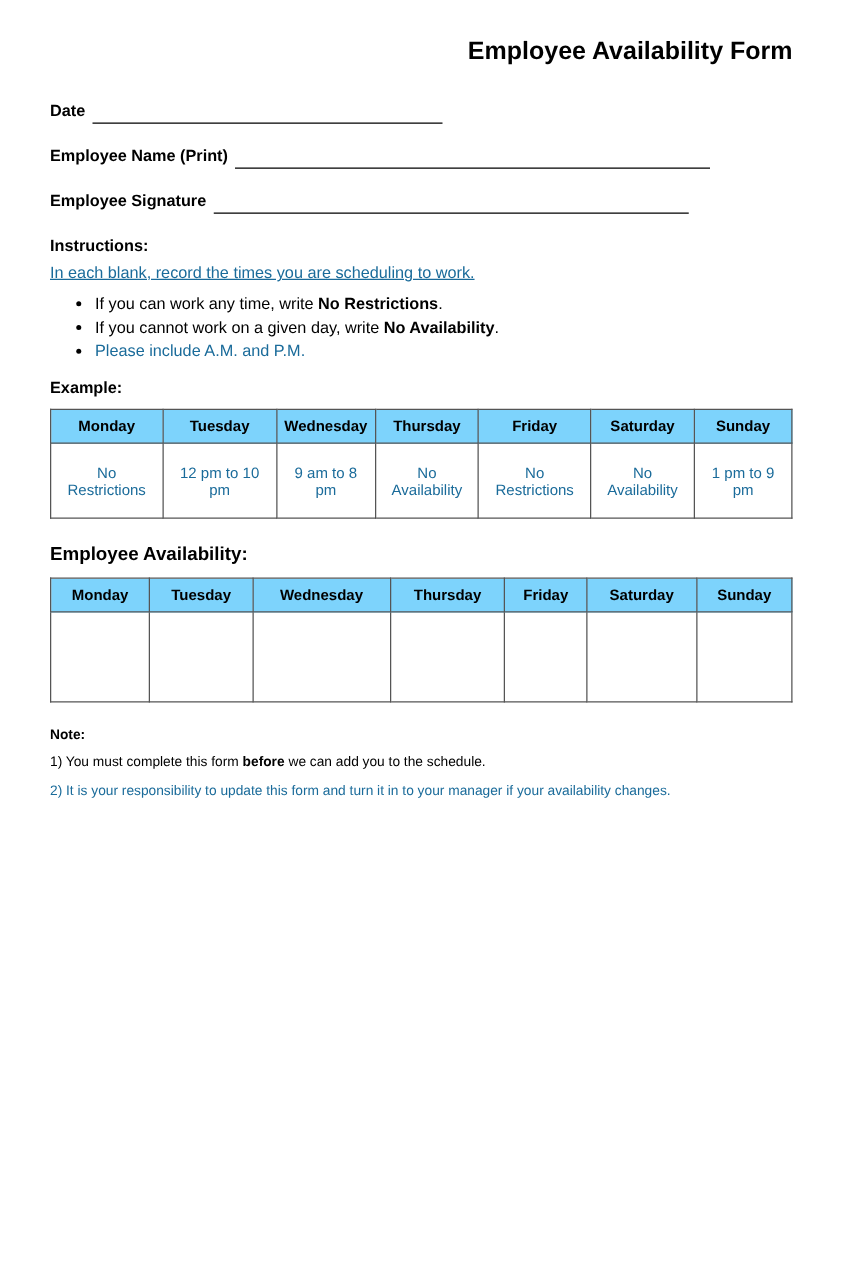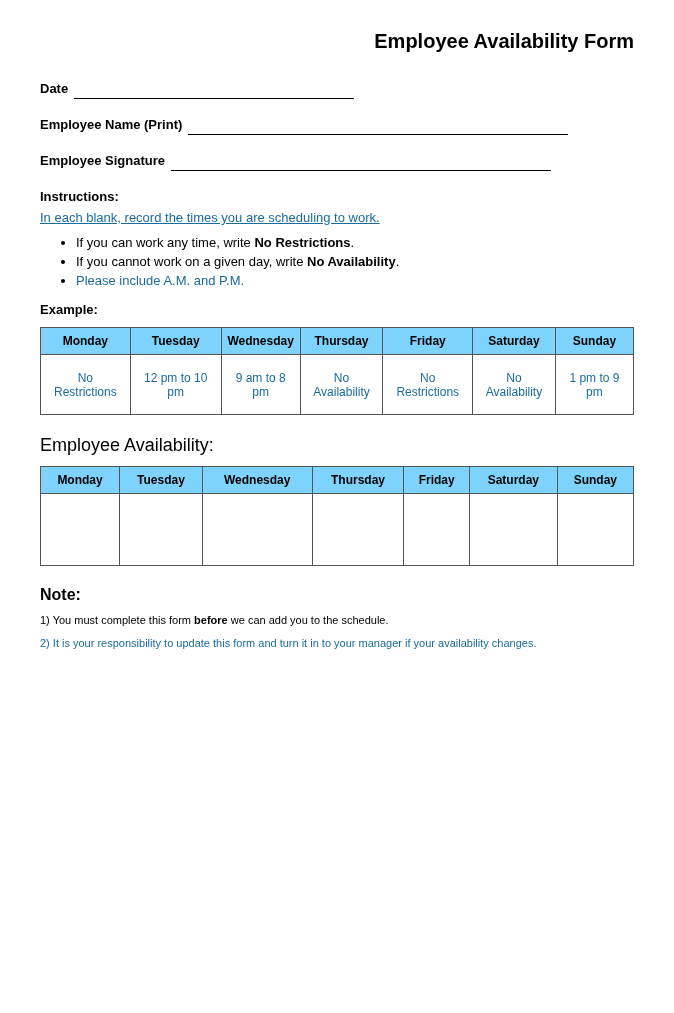--- a/index.html
+++ b/index.html
@@ -87,30 +87,30 @@
       padding: 10px 4px;
       text-align: center;
       font-size: 12px;
       vertical-align: middle;
       height: 60px;
     }
     td.blue-text {
       color: #1a6b9a;
     }
     .availability-label {
-      font-weight: normal;
-      font-size: 18px;
+      font-weight: bold;
+      font-size: 15px;
       margin-bottom: 10px;
     }
     .note-section {
       margin-top: 6px;
     }
     .note-label {
       font-weight: bold;
-      font-size: 16px;
+      font-size: 11px;
       margin-bottom: 8px;
     }
     .note-text {
       font-size: 11px;
       margin-bottom: 6px;
       line-height: 1.5;
     }
     .note-text span.blue {
       color: #1a6b9a;
     }

